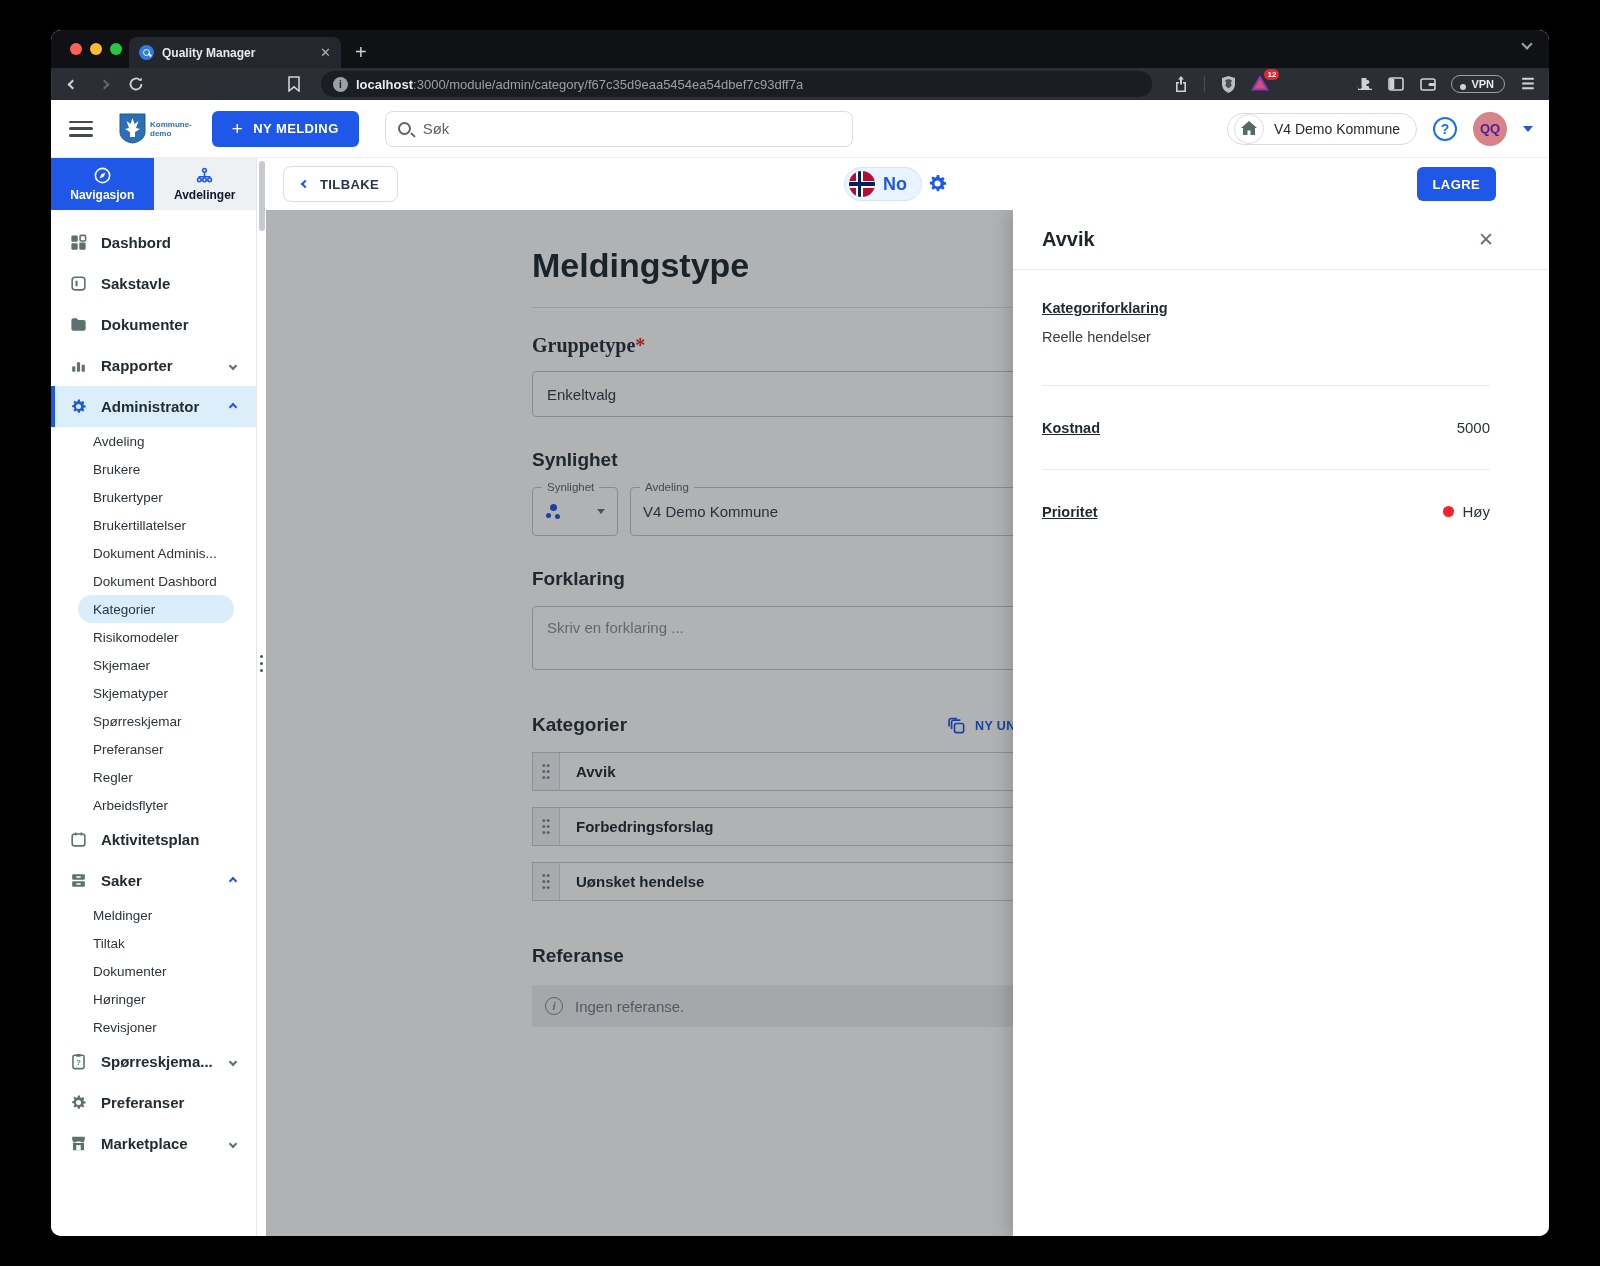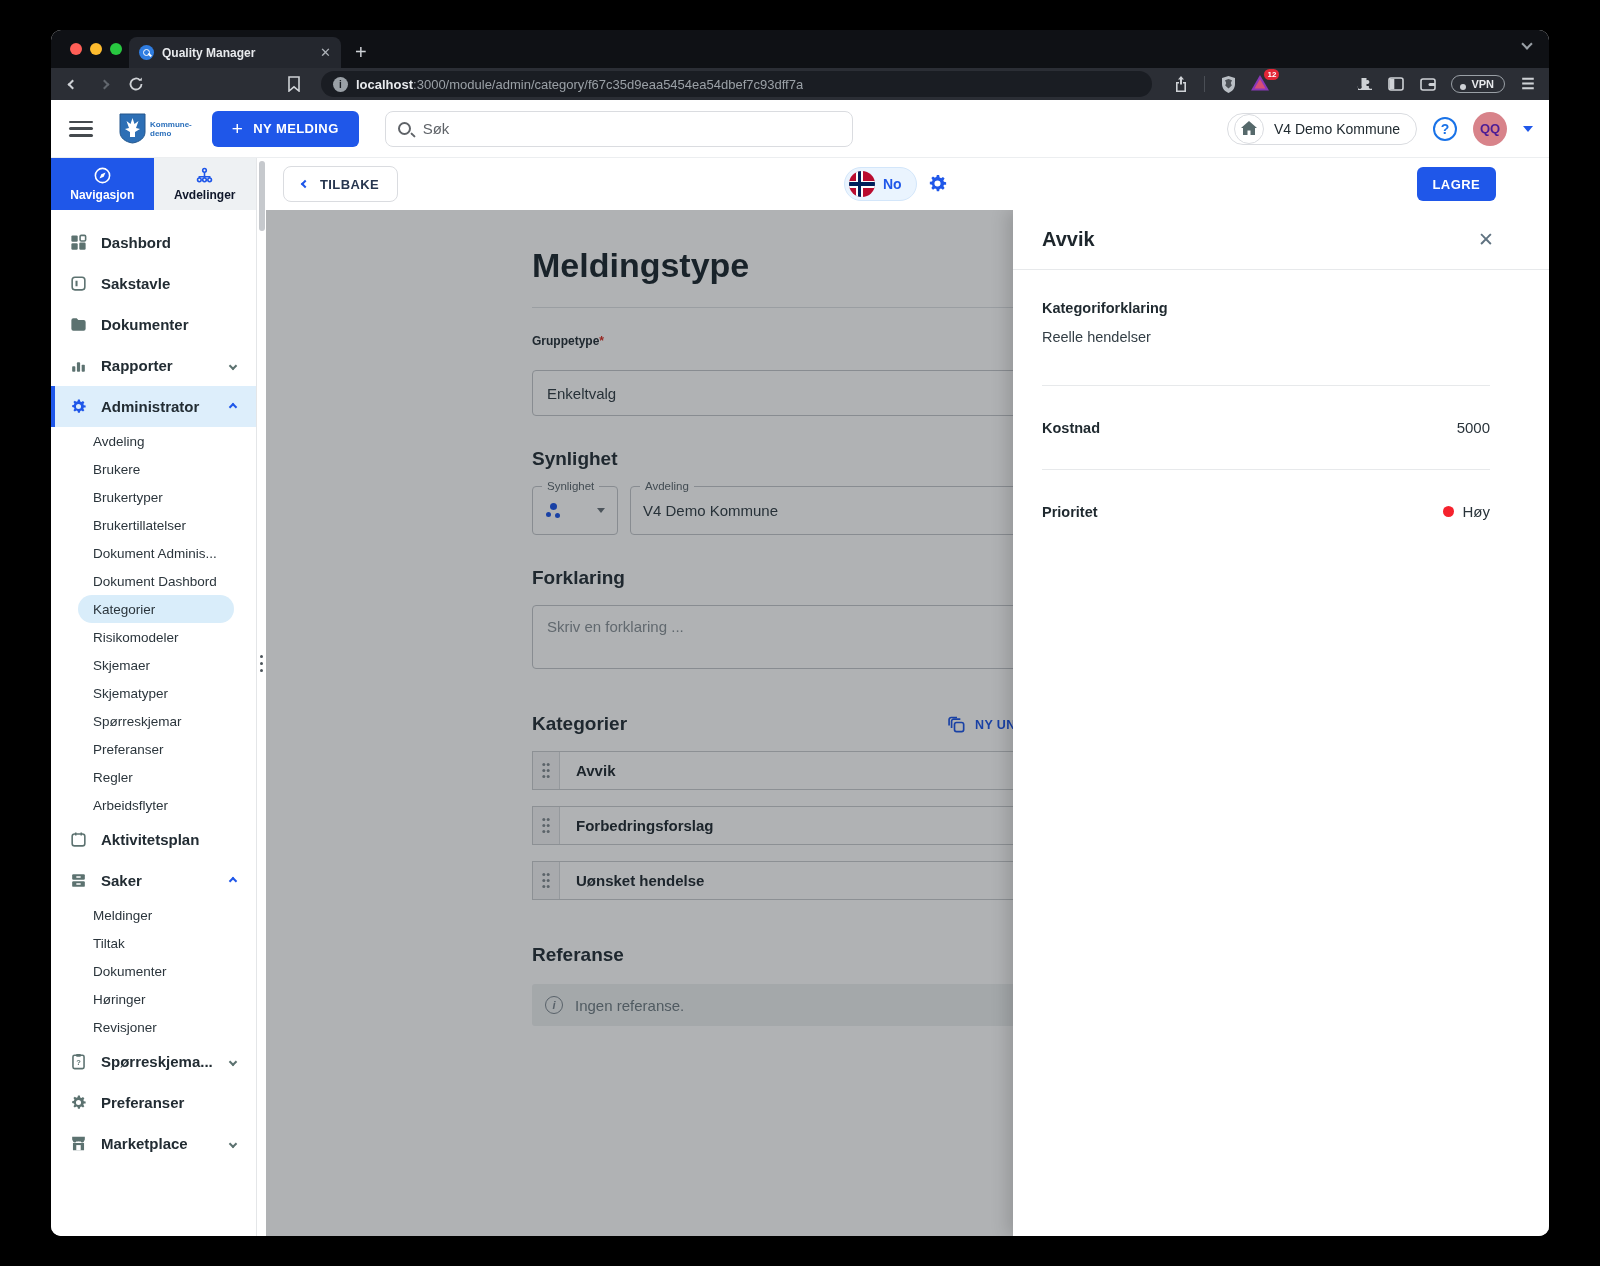--- a/index.html
+++ b/index.html
@@ -85,30 +85,30 @@
   
   .topbar{height:52px;display:flex;align-items:center;position:relative;z-index:20;background:#fff;}
   .btn-back{margin-left:17px;height:36px;border:1px solid #dadce0;background:#fff;border-radius:8px;display:flex;align-items:center;gap:12px;padding:0 18px;font-size:13px;font-weight:700;color:#27364f;letter-spacing:.4px;cursor:pointer;font-family:inherit;}
   .btn-back .chev{color:#1f57e9;width:6px;height:6px;}
   .lang-pill{position:absolute;left:578px;top:9px;height:34px;display:flex;align-items:center;gap:8px;background:#eaf4fe;border:1px solid #d3e6fa;border-radius:17px;padding:0 14px 0 4px;cursor:pointer;}
   .flag{width:26px;height:26px;border-radius:50%;background:#ba0c2f;position:relative;overflow:hidden;flex:none;}
   .flag .wv{position:absolute;top:0;bottom:0;left:7px;width:7px;background:#fff;}
   .flag .wh{position:absolute;left:0;right:0;top:9.5px;height:7px;background:#fff;}
   .flag .bv{position:absolute;top:0;bottom:0;left:8.75px;width:3.5px;background:#00205b;}
   .flag .bh{position:absolute;left:0;right:0;top:11.25px;height:3.5px;background:#00205b;}
-  .lang-label{color:#1f57e9;font-size:14px;font-weight:700;}
+  .lang-label{color:#1f57e9;font-size:18px;font-weight:700;}
   .topbar-gear{position:absolute;left:660px;top:14px;cursor:pointer;}
   .btn-save{position:absolute;right:53px;top:9px;height:34px;padding:0 16px;}
 
   
   .overlay{position:absolute;left:0;top:52px;right:0;bottom:0;background:rgba(16,22,26,.33);z-index:5;}
   .form{position:absolute;left:266px;top:52px;width:656px;z-index:1;}
   .h1{font-size:34px;font-weight:700;color:#1f2a32;margin:36px 0 22px;}
   .hr{border-bottom:1px solid #dfe1e4;}
-  .lbl{font-size:12px;font-weight:700;color:#27323a;margin:26px 0 22px;}
+  .lbl{font-size:20px;font-weight:700;color:#27323a;margin:26px 0 14px;font-family:Liberation Serif, serif;}
   .star{color:#d93025;}
   .input{width:100%;height:46px;border:1px solid #c3c7cb;border-radius:4px;background:#fff;padding:0 14px;font-size:15px;color:#333f47;font-family:inherit;}
   .h2{font-size:19px;font-weight:700;color:#27323a;margin:32px 0 16px;}
   .fieldrow{display:flex;gap:12px;}
   .ofield{position:relative;height:49px;border:1px solid #c3c7cb;border-radius:4px;background:#fff;display:flex;align-items:center;padding:0 12px;}
   .ofield .flabel{position:absolute;top:-7px;left:9px;font-size:11.5px;color:#5d686f;background:#fff;padding:0 5px;line-height:13px;}
   .of-small{width:86px;justify-content:space-between;cursor:pointer;}
   .of-big{width:558px;font-size:15px;color:#333f47;}
   .vis-dots{position:relative;width:18px;height:15px;}
   .vis-dots i{position:absolute;border-radius:50%;background:#1f57e9;}
@@ -129,21 +129,21 @@
   .info-ic{width:18px;height:18px;border:1.5px solid #7d8890;border-radius:50%;color:#7d8890;font-size:11px;display:flex;align-items:center;justify-content:center;font-style:italic;font-weight:700;flex:none;}
   .info-txt{font-size:15px;color:#707d84;}
 
   
   .drawer{position:absolute;top:52px;right:0;bottom:0;width:536px;background:#fff;z-index:10;box-shadow:-6px 0 16px rgba(0,0,0,.15);}
   .d-head{height:60px;display:flex;align-items:center;justify-content:space-between;padding:0 55px 0 29px;border-bottom:1px solid #e7e9eb;}
   .d-title{font-size:20px;font-weight:700;color:#1d262c;}
   .d-close{font-size:19px;color:#5f7280;cursor:pointer;}
   .d-body{padding:0 59px 0 29px;}
   .d-block{padding:30px 0 40px;border-bottom:1px solid #e7e9eb;}
-  .d-label{font-size:14.5px;font-weight:700;color:#1f292f;}
+  .d-label{font-size:14.5px;font-weight:700;color:#1f292f;text-decoration:underline;}
   .d-value{font-size:14.5px;color:#333e45;margin-top:13px;}
   .d-row{display:flex;align-items:center;justify-content:space-between;padding:33px 0;border-bottom:1px solid #e7e9eb;}
   .d-row.last{border-bottom:none;}
   .d-rowval{font-size:15px;color:#2a343b;display:flex;align-items:center;gap:9px;}
   .prio-dot{width:11px;height:11px;border-radius:50%;background:#f5222d;}
 </style>
 </head>
 <body>
 
 <div class="window">

